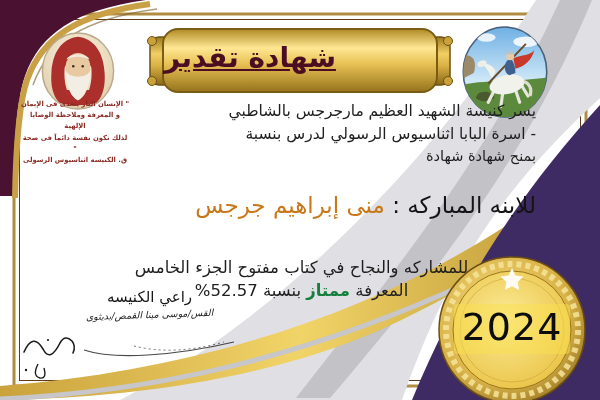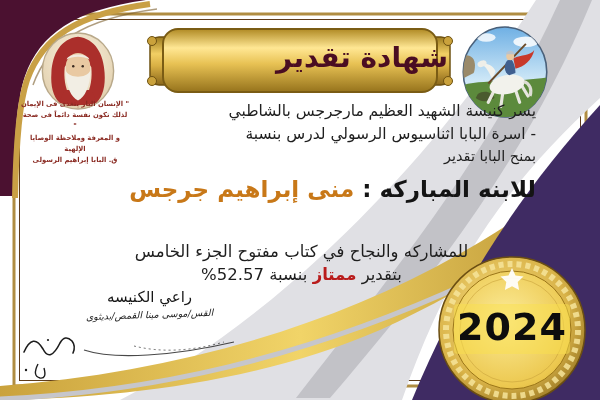--- a/index.html
+++ b/index.html
@@ -7,67 +7,68 @@
     position:relative;
     width:600px;height:400px;
     background:#ffffff;
     overflow:hidden;
     font-family:"DejaVu Sans", sans-serif;
   }
   .bg{position:absolute;left:0;top:0;z-index:0;}
   .layer{position:absolute;z-index:2;}
 
   .banner-title{
-    left:188px;top:41px;width:260px;
-    text-align:right;
+    left:164px;top:41px;width:260px;
+    text-align:left;
     font-size:28px;font-weight:bold;
     color:#4a0d22;
     direction:rtl;
+    text-decoration:underline;
   }
 
   .portrait{position:absolute;z-index:2;}
   .saint{left:40px;top:31px;width:76px;height:80px;}
   .george{left:461px;top:25px;width:88px;height:94px;}
 
   .quote{
     left:20px;top:99px;width:110px;
     direction:rtl;text-align:center;
     font-size:6.8px;font-weight:bold;
     line-height:1.65;
     color:#8a2a22;
   }
 
   .body-text{
     left:67px;right:64px;top:100px;
     direction:rtl;color:#1e1e1e;
   }
   .line-sm{font-size:15.5px;line-height:23px;text-align:right;}
   .line-xs{font-size:14.5px;line-height:21px;text-align:right;}
-  .recipient{font-size:23px;line-height:33px;margin-top:6px;text-align:right;font-weight:bold;color:#141414;}
+  .recipient{font-size:23px;line-height:33px;margin-top:22px;text-align:right;font-weight:normal;color:#141414;}
   .recipient .name{color:#c87818;}
   .achv{font-size:16.5px;line-height:23px;text-align:center;margin-top:34px;}
   .grade{font-size:16.5px;line-height:24px;text-align:center;}
-  .grade .word{color:#b91c1c;font-weight:bold;}
+  .grade .word{color:#15803d;font-weight:bold;}
 
   .sig{
     left:42px;top:288px;width:215px;
     direction:rtl;text-align:center;
   }
   .sig-title{font-size:15px;color:#161616;letter-spacing:1px;}
   .sig-names{
     font-size:9.5px;font-style:italic;color:#1c1c1c;
     margin-top:3px;transform:rotate(-2deg);
     white-space:nowrap;
   }
   .sig-scribble{position:absolute;left:14px;top:330px;z-index:2;}
 
   .medal-year{
     left:452px;top:305px;width:120px;
     text-align:center;
-    font-size:38px;font-weight:bold;
+    font-size:38px;font-weight:normal;
     color:#0d0d0d;letter-spacing:1px;
   }
 </style>
 </head>
 <body>
 
 <div class="cert">
 
   <svg class="bg" width="600" height="400" viewBox="0 0 600 400">
     <defs>
@@ -180,36 +181,36 @@
       <line x1="62" y1="18" x2="26" y2="56" stroke="#6a4a28" stroke-width="1.8"></line>
       <path d="M50,32 C58,28 66,30 70,24 C68,34 60,40 52,42 Z" fill="#c8392b"></path>
       <path d="M44,34 C40,40 42,46 46,48 L52,46 C52,40 50,35 48,33 Z" fill="#3f5f8f"></path>
       <circle cx="47" cy="30" r="3.8" fill="#e9c9a2"></circle>
       <path d="M43,28 C43,23.5 51,23.5 51,28 Z" fill="#b9c2cc"></path>
     </g>
   </svg>
 
   <div class="layer quote">
     <div>" الإنسان البار يتغذى فى الإيمان</div>
+    <div>و المعرفة وملاحظة الوصايا الإلهية</div>
     <div>لذلك تكون نفسة دائماً فى صحة "</div>
-    <div>و المعرفة وملاحظة الوصايا الإلهية</div>
-    <div>ق. البابا إبراهيم الرسولى</div>
+    <div>ق. الكنيسه اثناسيوس الرسولى</div>
   </div>
 
   <div class="layer body-text">
     <div class="line-sm">يسر كنيسة الشهيد العظيم مارجرجس بالشاطبي</div>
     <div class="line-sm">- اسرة البابا اثناسيوس الرسولي لدرس بنسبة</div>
-    <div class="line-xs">بمنح البابا تقدير</div>
+    <div class="line-xs">بمنح شهادة شهادة</div>
     <div class="recipient">
       <span>للابنه المباركه :</span>
       <span class="name">منى إبراهيم جرجس</span>
     </div>
     <div class="achv">للمشاركه والنجاح في كتاب مفتوح الجزء الخامس</div>
     <div class="grade">
-      <span>بتقدير</span>
+      <span>المعرفة</span>
       <span class="word">ممتاز</span>
       <span>بنسبة 52.57%</span>
     </div>
   </div>
 
   <div class="layer sig">
     <div class="sig-title">راعي الكنيسه</div>
     <div class="sig-names">القس/موسى مينا        القمص/بديثوى</div>
   </div>
   <svg class="sig-scribble" width="250" height="55" viewBox="0 0 250 55">

